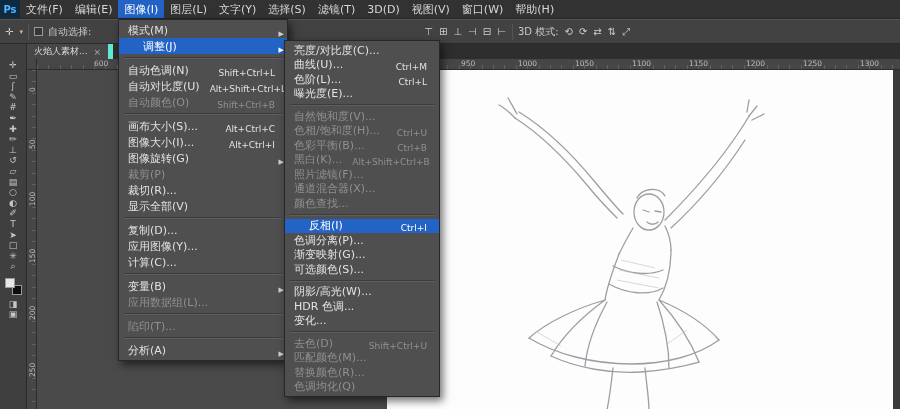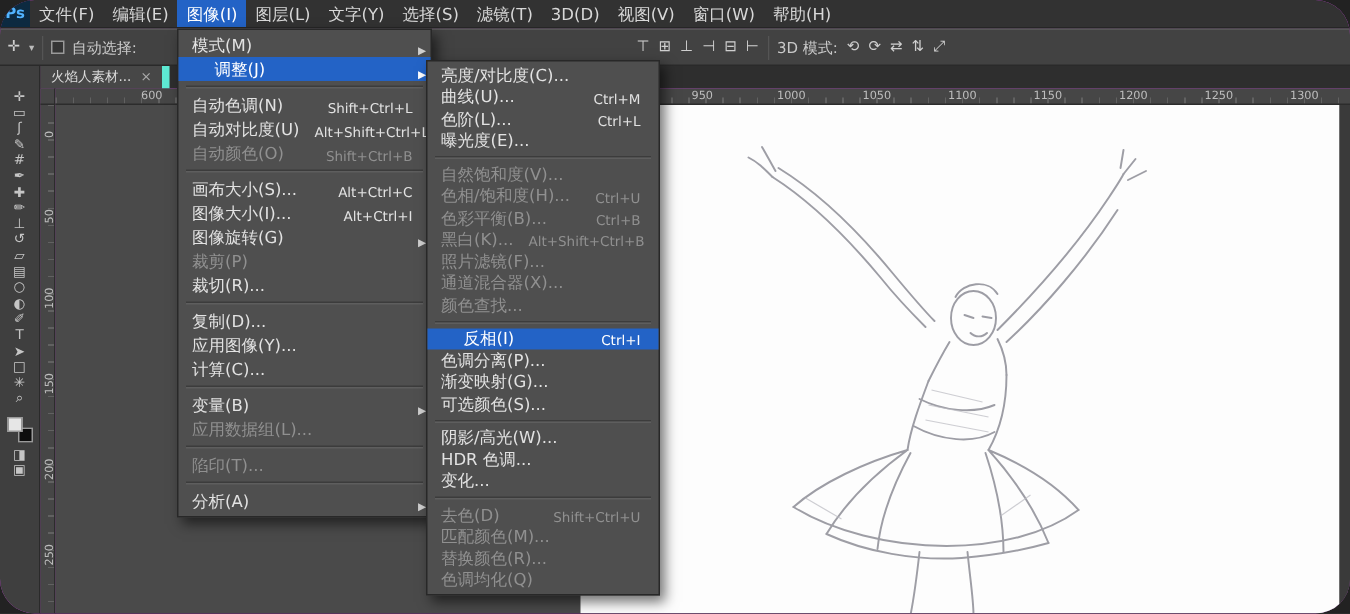--- a/index.html
+++ b/index.html
@@ -1,18 +1,18 @@
 <!DOCTYPE html>
 <html style="--accent: #2363c6; --menu-bg: #4f4f4f;"><head>
 <meta charset="utf-8">
 <style>
   html,body{margin:0;padding:0;background:#222;}
   *{box-sizing:border-box;}
-  .app{position:relative;width:900px;height:409px;background:#d946ef;overflow:hidden;
-       font-family:"DejaVu Sans","Liberation Sans",sans-serif;border-radius:23px;-webkit-font-smoothing:antialiased;}
+  .app{position:relative;width:900px;height:409px;background:#e5e5e5;overflow:hidden;
+       font-family:"DejaVu Sans","Liberation Sans",sans-serif;-webkit-font-smoothing:antialiased;}
 
   
   .menubar{position:absolute;top:0;left:0;right:0;height:19px;background:#323232;
            border-bottom:1px solid #262626;display:flex;align-items:stretch;font-size:11px;color:#d8d8d8;}
   .logo{width:20px;display:flex;align-items:center;justify-content:center;background:#0d2a40;
         color:#52b4ff;font-size:10px;font-weight:bold;}
   .mb-items{display:flex;align-items:stretch;}
   .mb-item{padding:0 6px;line-height:19px;cursor:default;white-space:nowrap;}
   .mb-item.active{background:var(--accent,#2363c6);color:#fff;}
 
@@ -264,20 +264,25 @@
         <div class="menu-item disabled">
           <span class="ml">裁剪(P)</span>
           <span class="ms"></span>
           <span class="ma"></span>
         </div>
         <div class="menu-item">
           <span class="ml">裁切(R)...</span>
           <span class="ms"></span>
           <span class="ma"></span>
         </div>
+        <div class="menu-item">
+          <span class="ml">显示全部(V)</span>
+          <span class="ms"></span>
+          <span class="ma"></span>
+        </div>
         <div class="menu-sep"></div>
         <div class="menu-item">
           <span class="ml">复制(D)...</span>
           <span class="ms"></span>
           <span class="ma"></span>
         </div>
         <div class="menu-item">
           <span class="ml">应用图像(Y)...</span>
           <span class="ms"></span>
           <span class="ma"></span>

